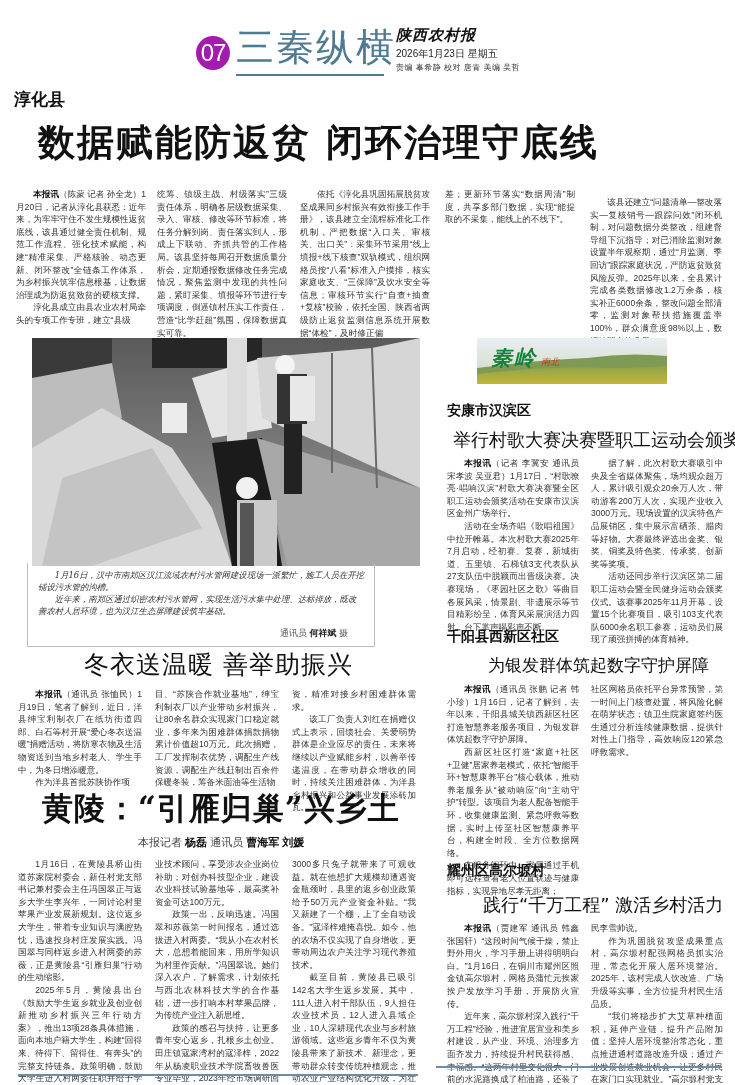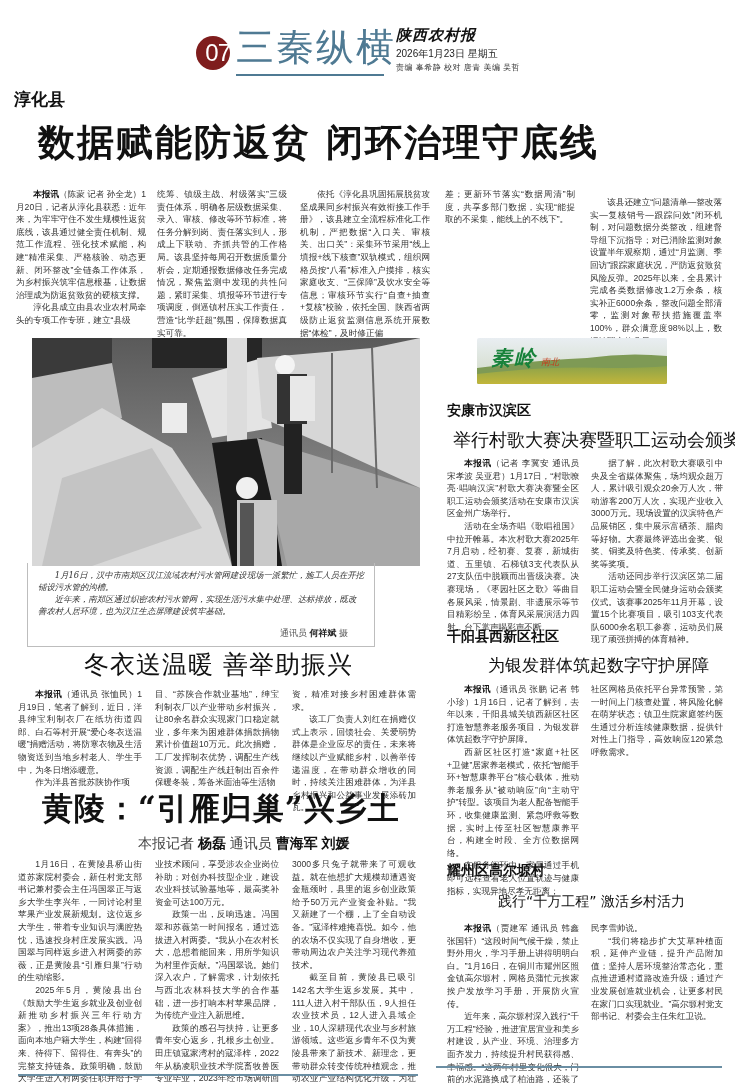--- a/index.html
+++ b/index.html
@@ -3,21 +3,21 @@
 <meta charset="utf-8">
 <style>
   * { box-sizing: border-box; margin: 0; padding: 0; }
   html, body { width: 735px; height: 1085px; background: #ffffff; overflow: hidden; }
   body { position: relative; font-family: "DejaVu Serif", "Liberation Serif", serif; color: #222; }
 
   .abs { position: absolute; }
 
   
   #masthead { left: 0; top: 0; width: 735px; height: 80px; }
-  .page-num { position: absolute; left: 196px; top: 36px; width: 34px; height: 34px; border-radius: 50%; background: #7f1d1d; color: #fff; font-family: "Liberation Sans", sans-serif; font-size: 24px; line-height: 34px; text-align: right; letter-spacing: -1px; }
+  .page-num { position: absolute; left: 196px; top: 36px; width: 34px; height: 34px; border-radius: 50%; background: #a21caf; color: #fff; font-family: "Liberation Sans", sans-serif; font-size: 24px; line-height: 34px; text-align: center; letter-spacing: -1px; }
   .section-title { position: absolute; left: 236px; top: 24px; font-family: Liberation Serif, serif; font-size: 38px; color: #4f7a93; letter-spacing: 2px; line-height: 46px; }
   .section-underline { position: absolute; left: 236px; top: 74px; width: 148px; height: 2px; background: #4f7a93; }
   .paper-logo { position: absolute; left: 396px; top: 26px; font-family: "DejaVu Serif", serif; font-weight: bold; font-style: italic; font-size: 15px; color: #111; letter-spacing: 1px; text-align: center; }
   .masthead-date { position: absolute; left: 396px; top: 47px; font-family: "Liberation Sans", sans-serif; font-size: 10px; color: #222; }
   .masthead-credits { position: absolute; left: 396px; top: 62px; font-family: "Liberation Sans", sans-serif; font-size: 8px; color: #333; letter-spacing: 0.5px; }
 
   .kicker { font-family: "Liberation Sans", sans-serif; font-weight: bold; color: #111; }
   .kicker-serif { font-family: "DejaVu Serif", serif; font-weight: bold; color: #111; }
 
   .body-text { font-family: Liberation Sans, sans-serif; font-size: 8.6px; line-height: 12.6px; color: #333; text-align: justify; }
@@ -162,21 +162,21 @@
 <div class="col body-text" style="left:447px; top:683px; width:132px;">
   <p><b>本报讯</b><span>（通讯员 张鹏 记者 韩小珍）</span><span>1月16日，记者了解到，去年以来，千阳县城关镇西新区社区打造智慧养老服务项目，为银发群体筑起数字守护屏障。</span></p>
   <p>西新区社区打造“家庭+社区+卫健”居家养老模式，依托“智能手环+智慧康养平台”核心载体，推动养老服务从“被动响应”向“主动守护”转型。该项目为老人配备智能手环，收集健康监测、紧急呼救等数据，实时上传至社区智慧康养平台，构建全时段、全方位数据网络。</p>
   <p>在服务闭环中，家属通过手机即可远程查看老人位置轨迹与健康指标，实现异地尽孝无距离；</p>
 </div>
 <div class="col body-text" style="left:591px; top:683px; width:132px;">
   <p style="text-indent:0">社区网格员依托平台异常预警，第一时间上门核查处置，将风险化解在萌芽状态；镇卫生院家庭签约医生通过分析连续健康数据，提供针对性上门指导，高效响应120紧急呼救需求。</p>
 </div>
 
 <div class="abs headline-bold" style="left:42px; top:788px; font-size:31px; letter-spacing:1px;">黄陵：“引雁归巢”兴乡土</div>
-<div class="abs" style="left:138px; top:835px; font-family:'Liberation Sans',sans-serif; font-size:14px; color:#444;">
+<div class="abs" style="left:138px; top:835px; font-family:'Liberation Sans',sans-serif; font-size:11px; color:#444;">
   <span>本报记者</span>
   <b style="color:#111">杨磊</b>
   <span>通讯员</span>
   <b style="color:#111">曹海军 刘媛</b>
 </div>
 <div class="col body-text" style="left:18px; top:858px; width:124px;">
   <p>1月16日，在黄陵县桥山街道苏家院村委会，新任村党支部书记兼村委会主任冯国翠正与返乡大学生李兴年，一同讨论村里苹果产业发展新规划。这位返乡大学生，带着专业知识与满腔热忱，迅速投身村庄发展实践。冯国翠与同样返乡进入村两委的苏薇，正是黄陵县“引雁归巢”行动的生动缩影。</p>
   <p>2025年5月，黄陵县出台《鼓励大学生返乡就业及创业创新推动乡村振兴三年行动方案》，推出13项28条具体措施，面向本地户籍大学生，构建“回得来、待得下、留得住、有奔头”的完整支持链条。政策明确，鼓励大学生进入村两委任职并给予学历补贴，支持受聘为镇级农</p>
 </div>
 <div class="col body-text" style="left:155px; top:858px; width:124px;">
@@ -184,22 +184,23 @@
   <p>政策一出，反响迅速。冯国翠和苏薇第一时间报名，通过选拔进入村两委。“我从小在农村长大，总想着能回来，用所学知识为村里作贡献。”冯国翠说。她们深入农户，了解需求，计划依托与西北农林科技大学的合作基础，进一步打响本村苹果品牌，为传统产业注入新思维。</p>
   <p>政策的感召与扶持，让更多青年安心返乡，扎根乡土创业。田庄镇寇家湾村的寇泽梓，2022年从杨凌职业技术学院畜牧兽医专业毕业，2023年经市场调研回乡创办家庭农场，首批养殖的</p>
 </div>
 <div class="col body-text" style="left:292px; top:858px; width:124px;">
   <p style="text-indent:0">3000多只兔子就带来了可观收益。就在他想扩大规模却遭遇资金瓶颈时，县里的返乡创业政策给予50万元产业资金补贴。“我又新建了一个棚，上了全自动设备。”寇泽梓难掩喜悦。如今，他的农场不仅实现了自身增收，更带动周边农户关注学习现代养殖技术。</p>
   <p>截至目前，黄陵县已吸引142名大学生返乡发展。其中，111人进入村干部队伍，9人担任农业技术员，12人进入县域企业，10人深耕现代农业与乡村旅游领域。这些返乡青年不仅为黄陵县带来了新技术、新理念，更带动群众转变传统种植观念，推动农业产业结构优化升级，为壮大村集体经济、赋能乡村振兴注入“源头活水”。</p>
 </div>
 <div class="rule" style="left:18px; top:1074px; width:400px;"></div>
 
 <div class="abs kicker-serif" style="left:447px; top:862px; font-size:14px;">耀州区高尔塬村</div>
-<div class="abs headline-sans" style="left:498px; top:893px; font-size:14px;">践行“千万工程”  激活乡村活力</div>
+<div class="abs headline-sans" style="left:483px; top:893px; font-size:18px;">践行“千万工程”  激活乡村活力</div>
 <div class="col body-text" style="left:447px; top:922px; width:132px;">
   <p><b>本报讯</b><span>（贾建军 通讯员 韩鑫 张国轩）</span><span>“这段时间气候干燥，禁止野外用火，学习手册上讲得明明白白。”1月16日，在铜川市耀州区照金镇高尔塬村，网格员蒲忙元挨家挨户发放学习手册，开展防火宣传。</span></p>
   <p>近年来，高尔塬村深入践行“千万工程”经验，推进宜居宜业和美乡村建设，从产业、环境、治理多方面齐发力，持续提升村民获得感、幸福感。“这两年村里变化很大，门前的水泥路换成了柏油路，还装了路灯，晚上出门更安全。”村</p>
 </div>
 <div class="col body-text" style="left:591px; top:922px; width:132px;">
   <p style="text-indent:0">民李雪帅说。</p>
+  <p>作为巩固脱贫攻坚成果重点村，高尔塬村配强网格员抓实治理，常态化开展人居环境整治。2025年，该村完成人饮改造、广场升级等实事，全方位提升村民生活品质。</p>
   <p>“我们将稳步扩大艾草种植面积，延伸产业链，提升产品附加值；坚持人居环境整治常态化，重点推进通村道路改造升级；通过产业发展创造就业机会，让更多村民在家门口实现就业。”高尔塬村党支部书记、村委会主任朱红卫说。</p>
 </div>
 <div class="rule" style="left:436px; top:1066px; width:286px;"></div>
 
 </body></html>

